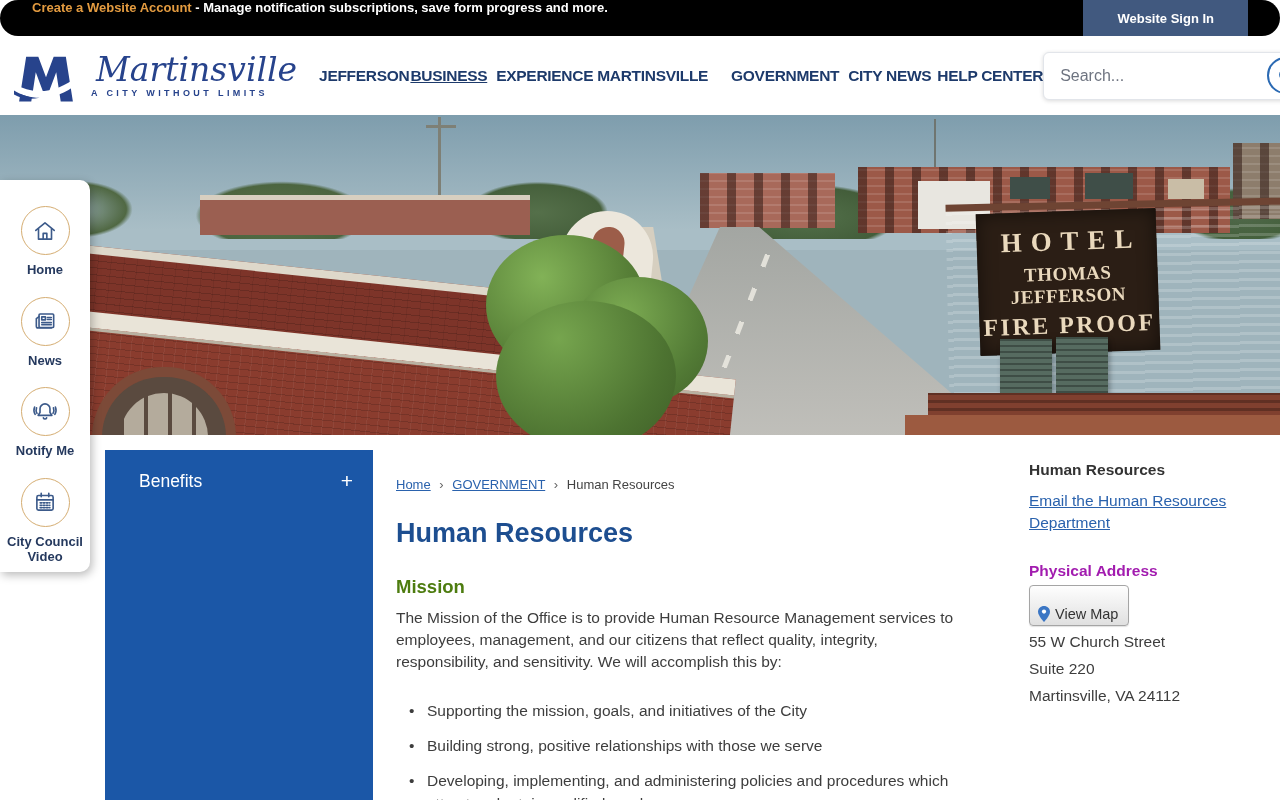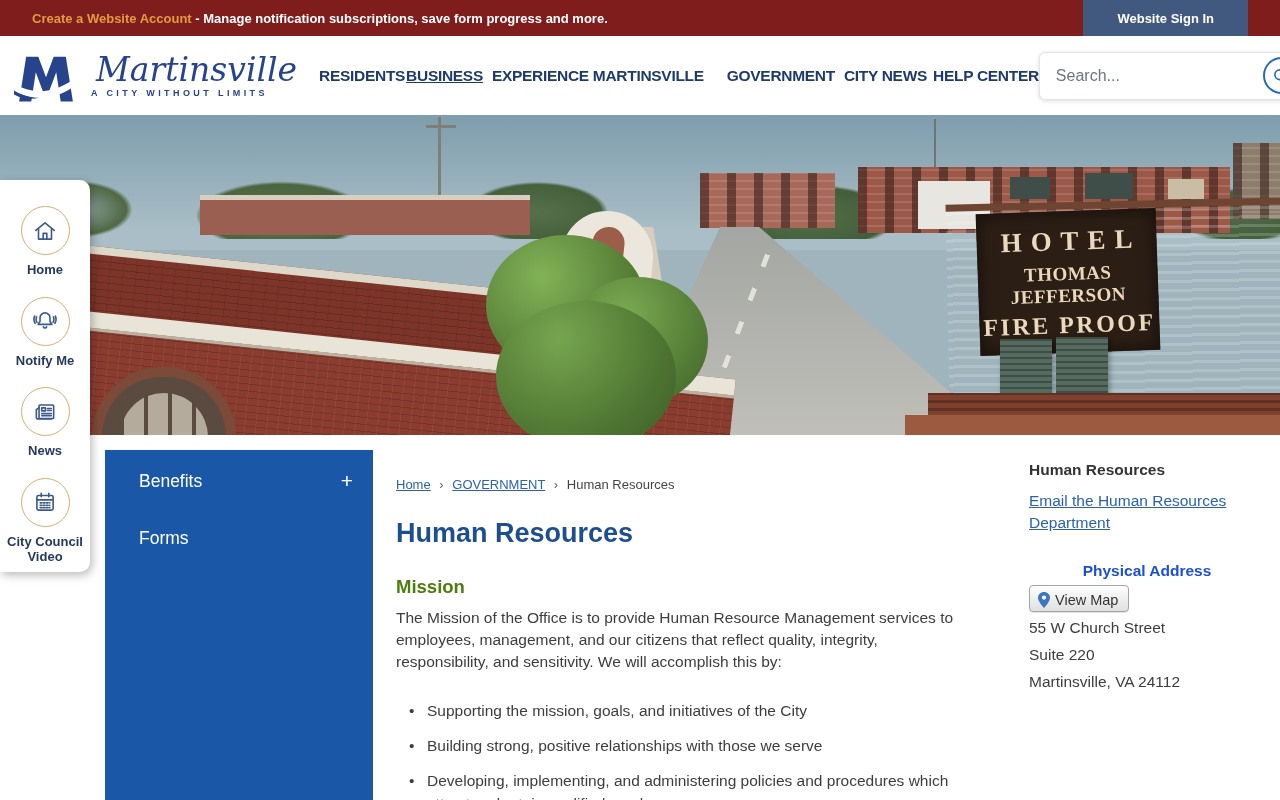--- a/index.html
+++ b/index.html
@@ -1,21 +1,21 @@
 <!DOCTYPE html>
 <html><head>
 <meta charset="utf-8">
 <style>
   * { margin:0; padding:0; box-sizing:border-box; }
   html,body { width:1280px; height:800px; overflow:hidden; background:#fff;
     font-family:"Liberation Sans", sans-serif; }
 
   
   .topbar { position:absolute; top:0; left:0; width:1280px; height:36px;
-    background:#7f1d1d; display:flex; align-items:center; z-index:30; }
+    background:#000000; display:flex; z-index:30;border-radius:18px; }
   .topbar-text { padding-left:32px; font-size:13px; color:#fff; font-weight:600; white-space:nowrap; }
   .topbar-text a.account { color:#e39b40; text-decoration:none; font-weight:700; cursor:pointer; }
   .signin-btn { margin-left:auto; margin-right:32px; height:36px; padding:0 34px;
     background:#41597f; color:#fff; font-size:13px; font-weight:600; border:none;
     display:flex; align-items:center; cursor:pointer; font-family:inherit; }
 
   
   .header { position:absolute; top:36px; left:0; width:1280px; height:79px; background:#fff;
     display:flex; align-items:center; z-index:25; }
   .logo { display:flex; align-items:center; margin-left:14px; cursor:pointer; }
@@ -152,23 +152,23 @@
   .bullets { margin-top:26px; list-style:none; width:578px; }
   .bullets li { position:relative; padding-left:31px; font-size:15.5px; color:#3d3d3d;
     line-height:23px; margin-bottom:12px; }
   .bullets li::before { content:"\2022"; position:absolute; left:13px; top:0; color:#3d3d3d; }
 
   .right-col { position:absolute; left:1029px; top:0; width:236px; }
   .contact-h { margin-top:45px; font-size:22px; font-weight:700; color:#2456a8; }
   .dept-name { margin-top:26px; font-size:15.5px; font-weight:700; color:#333; }
   .email-link { display:block; margin-top:11px; font-size:15.5px; line-height:22px;
     color:#2a62ad; text-decoration:underline; width:206px; cursor:pointer; }
-  .pa-label { margin-top:28px; font-size:15.5px; font-weight:700; color:#1d4ed8;text-align:center; }
+  .pa-label { margin-top:28px; font-size:15.5px; font-weight:700; color:#a21caf; }
   .viewmap-btn { margin-top:5px; display:inline-flex; align-items:center; gap:5px;
-    padding:6px 10px 3px 8px; border:1px solid #a5a5a5; border-radius:4px;
+    padding:20px 10px 3px 8px; border:1px solid #a5a5a5; border-radius:4px;
     background:linear-gradient(180deg,#fefefe,#e0e0e0); font-size:14.5px; color:#333;
     cursor:pointer; font-family:inherit; box-shadow:0 1px 1px rgba(0,0,0,.12); }
   .addr { margin-top:4px; font-size:15.5px; color:#3d3d3d; line-height:23px; }
 </style>
 </head>
 <body>
 
 <div class="topbar">
   <div class="topbar-text">
     <a class="account">Create a Website Account</a>
@@ -183,21 +183,21 @@
       <path d="M8 86 L19 16 L38 16 L50 48 L62 16 L81 16 L92 86 L73 86 L66 40 L54 72 L46 72 L34 40 L27 86 Z" fill="#27438c"></path>
       <path d="M-4 56 C28 76 66 76 104 42 L104 54 C66 88 24 86 -4 66 Z" fill="#ffffff"></path>
       <path d="M-4 66 C10 76 24 80 40 80 C22 84 6 80 -4 72 Z" fill="#27438c"></path>
     </svg>
     <div class="logo-txt">
       <div class="logo-name">Martinsville</div>
       <div class="logo-tag">A CITY WITHOUT LIMITS</div>
     </div>
   </div>
   <nav class="mainnav">
-    <div class="nav-item">RESIDENTS</div>
+    <div class="nav-item">JEFFERSON</div>
     <div class="nav-item">BUSINESS</div>
     <div class="nav-item">EXPERIENCE MARTINSVILLE</div>
     <div class="nav-item">GOVERNMENT</div>
     <div class="nav-item">CITY NEWS</div>
     <div class="nav-item">HELP CENTER</div>
   </nav>
   <div class="searchbox">
     <input type="text" placeholder="Search..." style="">
     <button class="search-btn">
       <svg width="20" height="20" viewBox="0 0 24 24">
@@ -260,63 +260,60 @@
         <path d="M3.5 11.5 L12 4.5 L20.5 11.5"></path>
         <path d="M6 10 V19.5 H18 V10"></path>
         <path d="M10.3 19.5 V14.2 H13.7 V19.5"></path>
       </svg>
     </div>
     <div class="ql-label">Home</div>
   </div>
   <div class="ql-item">
     <div class="ql-circle">
       <svg class="ql-icon" width="26" height="26" viewBox="0 0 24 24">
+        <rect x="6.5" y="5.5" width="13.5" height="12.5" rx="1"></rect>
+        <path d="M6.5 8 L4 9.8 V16.8 A1.6 1.6 0 0 0 5.6 18.4 H18"></path>
+        <rect x="9" y="8.2" width="3.4" height="2.8"></rect>
+        <path d="M14.2 8.8 h3.6 M14.2 10.6 h3.6 M9 13.5 h8.8 M9 15.5 h8.8"></path>
+      </svg>
+    </div>
+    <div class="ql-label">News</div>
+  </div>
+  <div class="ql-item">
+    <div class="ql-circle">
+      <svg class="ql-icon" width="26" height="26" viewBox="0 0 24 24">
         <path d="M12 4.5 a4.6 4.6 0 0 1 4.6 4.6 v3.3 l1.8 2.7 H5.6 l1.8 -2.7 V9.1 A4.6 4.6 0 0 1 12 4.5 Z"></path>
         <path d="M10.5 17.4 a1.6 1.6 0 0 0 3 0"></path>
         <path d="M4.6 13.2 q-1.4 -2.4 -0.4 -5"></path>
         <path d="M2.9 14.2 q-1.9 -3.3 -0.5 -6.8"></path>
         <path d="M19.4 13.2 q1.4 -2.4 0.4 -5"></path>
         <path d="M21.1 14.2 q1.9 -3.3 0.5 -6.8"></path>
       </svg>
     </div>
     <div class="ql-label">Notify Me</div>
-  </div>
-  <div class="ql-item">
-    <div class="ql-circle">
-      <svg class="ql-icon" width="26" height="26" viewBox="0 0 24 24">
-        <rect x="6.5" y="5.5" width="13.5" height="12.5" rx="1"></rect>
-        <path d="M6.5 8 L4 9.8 V16.8 A1.6 1.6 0 0 0 5.6 18.4 H18"></path>
-        <rect x="9" y="8.2" width="3.4" height="2.8"></rect>
-        <path d="M14.2 8.8 h3.6 M14.2 10.6 h3.6 M9 13.5 h8.8 M9 15.5 h8.8"></path>
-      </svg>
-    </div>
-    <div class="ql-label">News</div>
   </div>
   <div class="ql-item">
     <div class="ql-circle">
       <svg class="ql-icon" width="26" height="26" viewBox="0 0 24 24">
         <rect x="4.5" y="6" width="15" height="13.5" rx="1.5"></rect>
         <path d="M4.5 10 H19.5"></path>
         <path d="M8.5 4 v3.2 M15.5 4 v3.2"></path>
         <path d="M7.5 12.8 h9 M7.5 15 h9 M7.5 17.2 h9" stroke-dasharray="1.5 1.4"></path>
       </svg>
     </div>
     <div class="ql-label">City Council Video</div>
   </div>
 </div>
 
 <div class="page">
 
   <div class="side-box">
     <div class="side-item first">
       <span>Benefits</span>
       <span class="plus">+</span>
-    </div>
-    <div class="side-item second">
-      <span>Forms</span>
     </div>
   </div>
 
   <div class="content-col">
     <div class="breadcrumb">
       <a>Home</a>
       <span class="sep">›</span>
       <a>GOVERNMENT</a>
       <span class="sep">›</span>
       <span>Human Resources</span>

